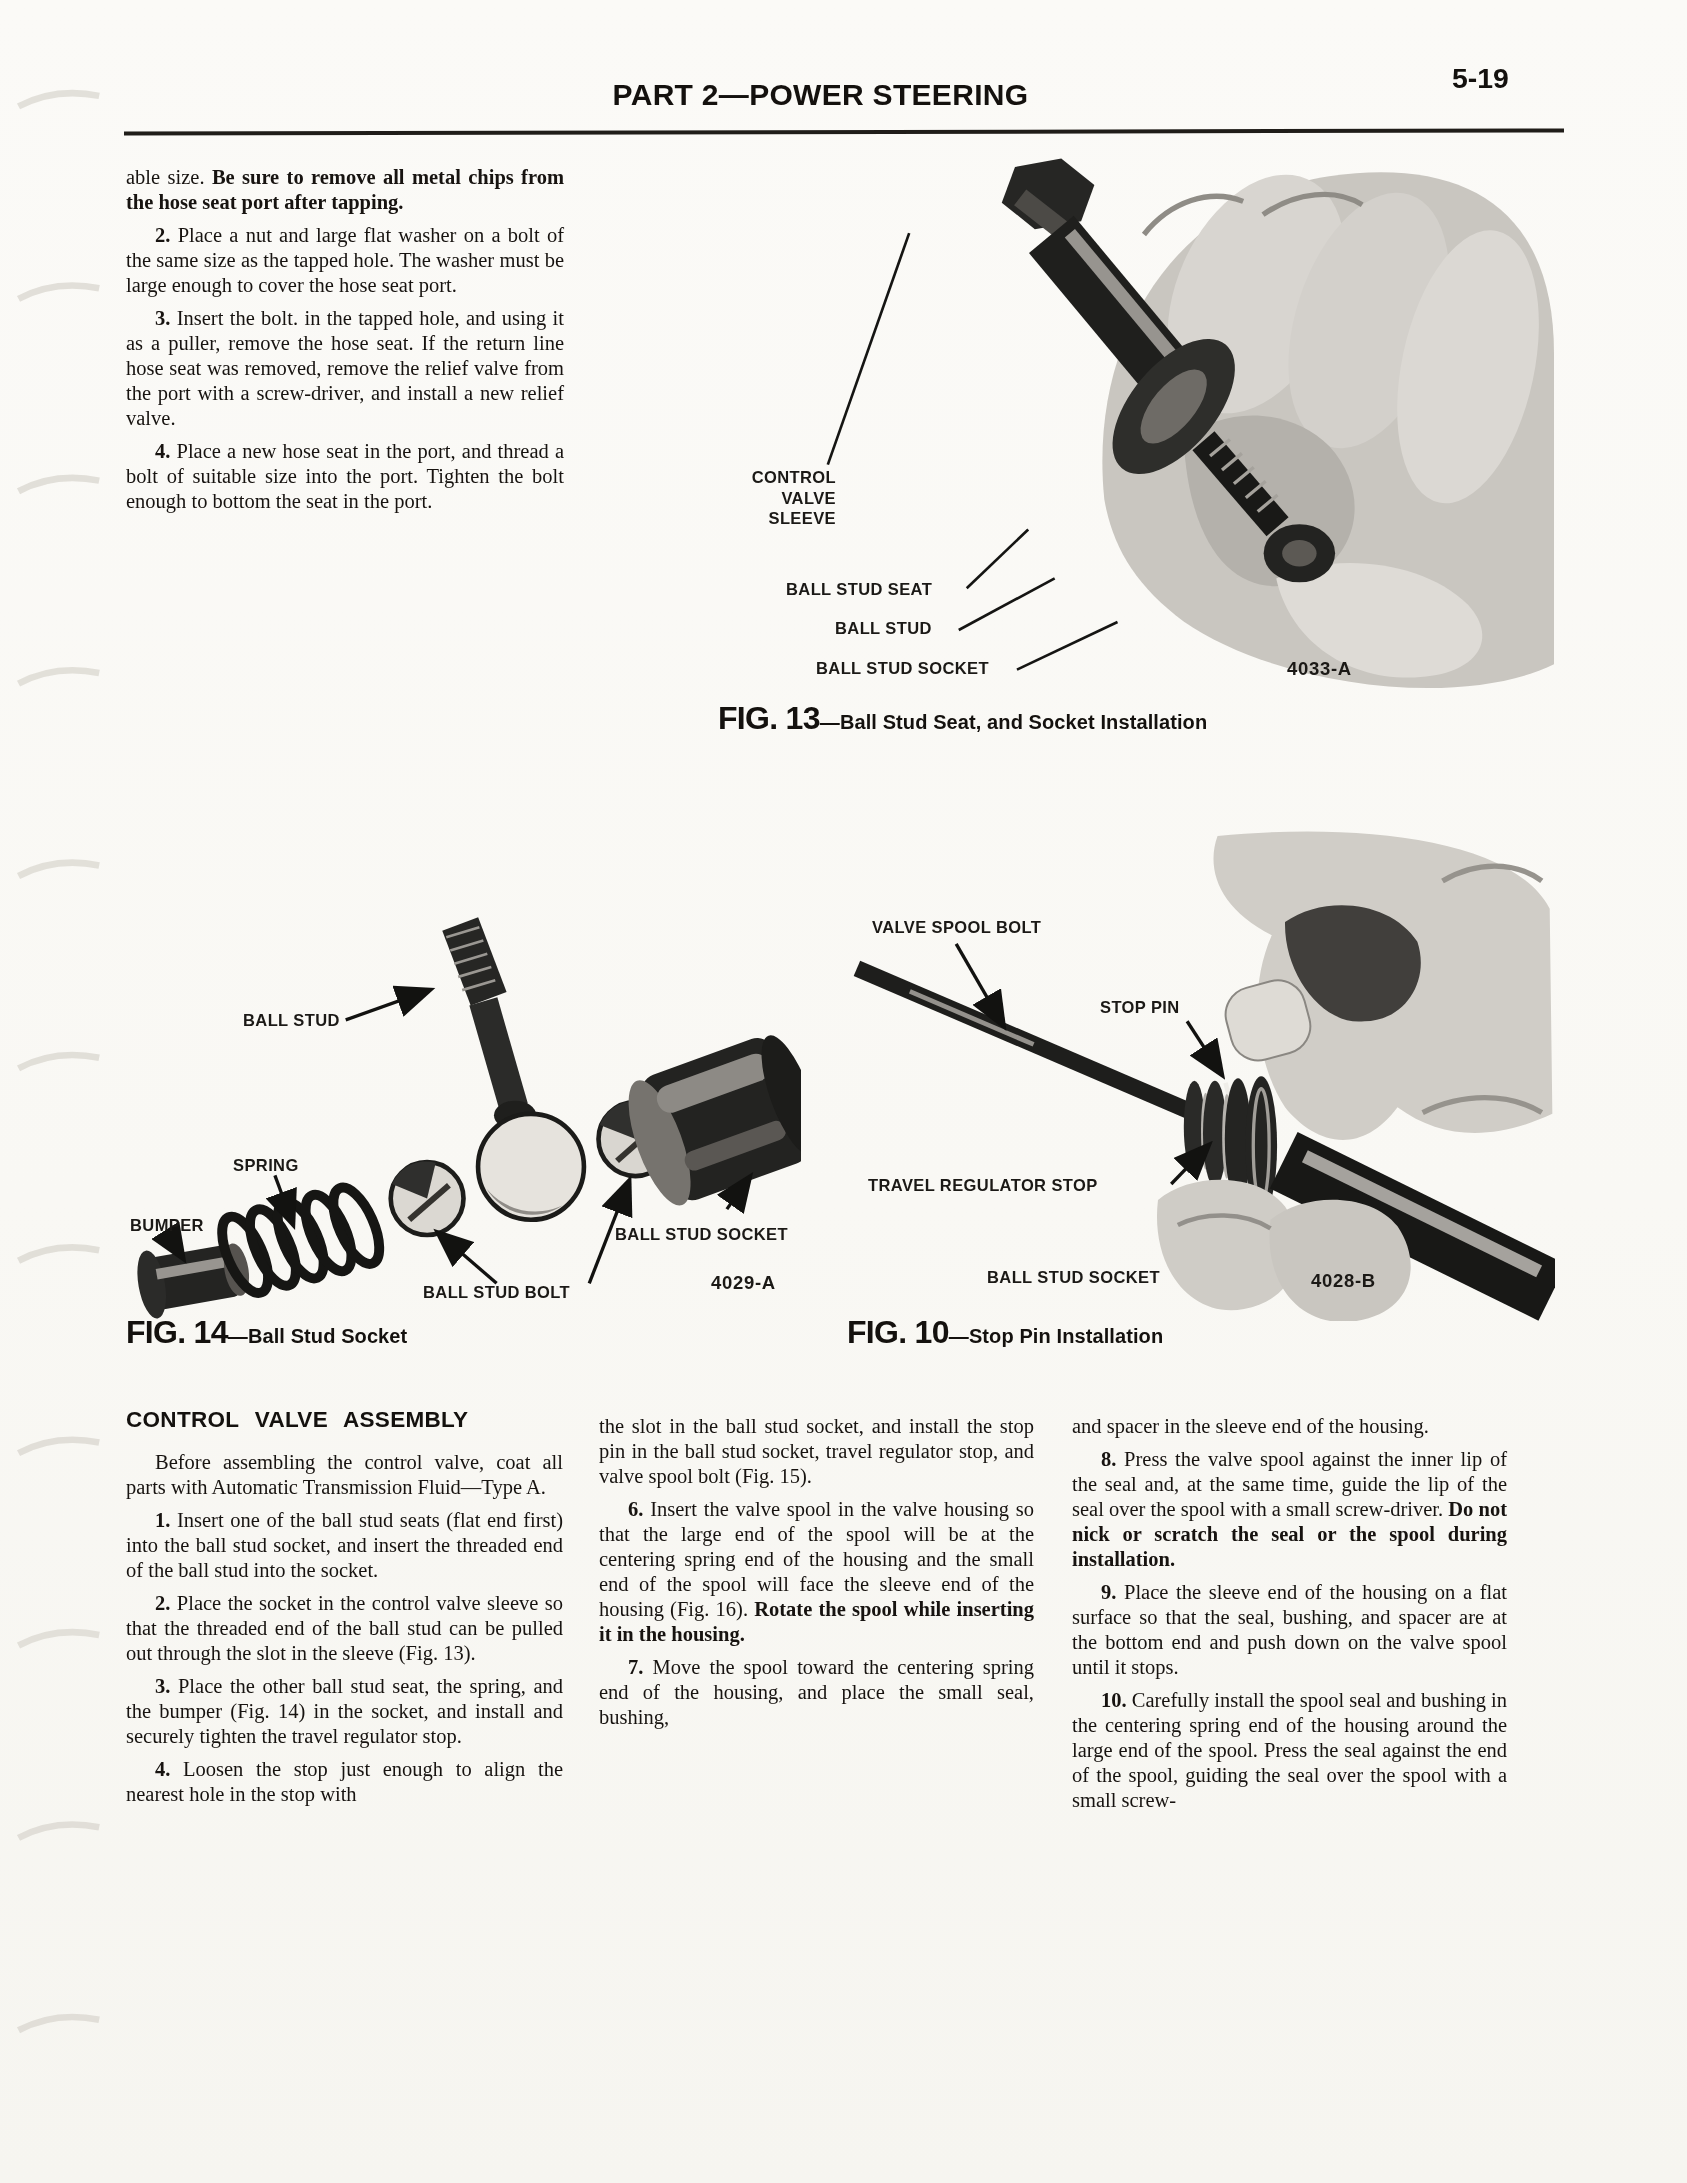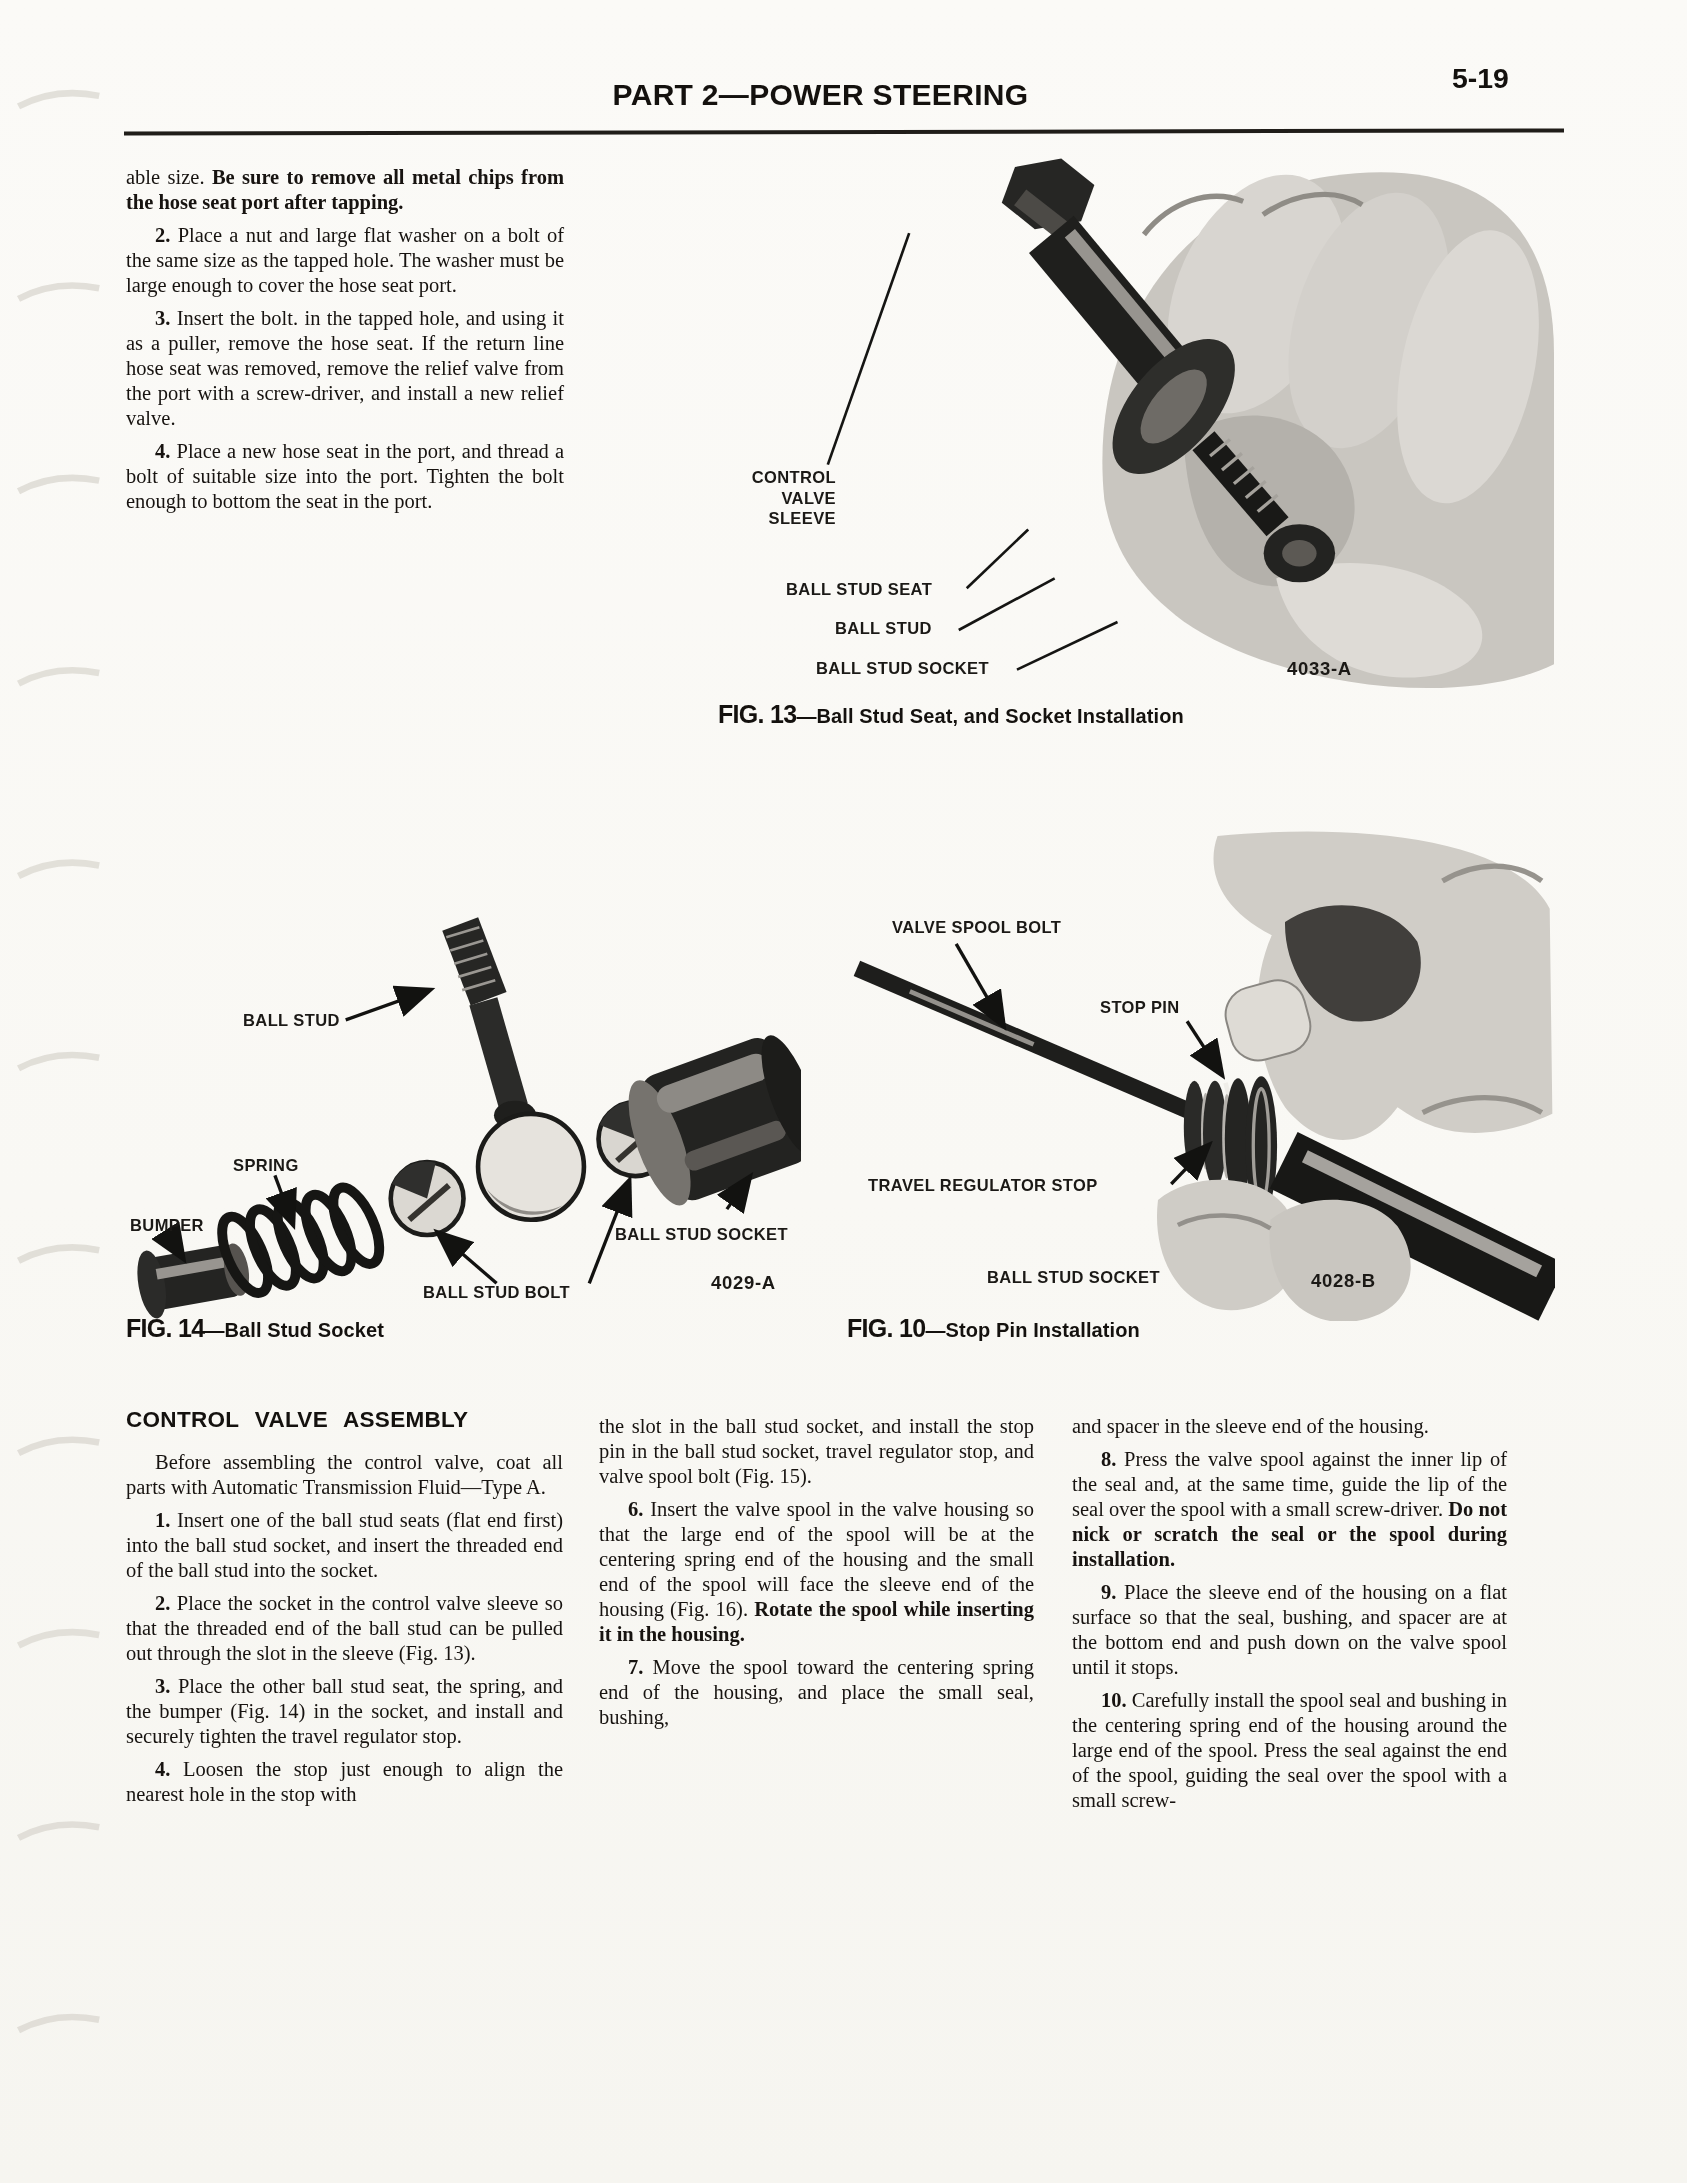--- a/index.html
+++ b/index.html
@@ -25,21 +25,21 @@
   .sechead{font-family:"Liberation Sans","DejaVu Sans",sans-serif;
            font-weight:800;font-size:22.5px;letter-spacing:0.3px;word-spacing:9.3px;
            color:#14110e;margin:0 0 17px 0;}
 
   .flabel{position:absolute;font-family:"Liberation Sans","DejaVu Sans",sans-serif;
           font-weight:700;font-size:16.5px;letter-spacing:0.4px;color:#1b1916;white-space:nowrap;}
   .flabel.wrap{white-space:normal;text-align:right;width:118px;line-height:20.5px;}
   .pcode{position:absolute;font-family:"Liberation Sans","DejaVu Sans",sans-serif;
          font-weight:800;font-size:18.5px;letter-spacing:0.7px;color:#1b1916;}
   .figcap{position:absolute;font-family:"Liberation Sans","DejaVu Sans",sans-serif;color:#14110e;}
-  .figcap .figno{font-size:25px;font-weight:800;letter-spacing:-0.7px;}
+  .figcap .figno{font-size:32px;font-weight:800;letter-spacing:-0.7px;}
   .figcap .captxt{font-size:20px;font-weight:700;letter-spacing:0.1px;margin-top:22px;}
   svg{position:absolute;}
 </style>
 </head>
 <body>
 
 <div class="page">
 
   <svg style="left:0;top:0" width="119" height="2183" viewBox="0 0 180 3300">
     <g fill="none" stroke="#dcd9d2" stroke-width="10" opacity="0.8">
@@ -218,21 +218,21 @@
     <path d="M470,562 C520,520 622,520 662,572 C702,632 682,712 600,727 C518,742 458,662 470,562 Z" fill="#cfccc6"></path>
     <path d="M640,592 C690,550 792,550 832,602 C872,662 852,732 770,745 C688,758 628,692 640,592 Z" fill="#c9c6c0"></path>
     <path d="M500,600 C540,580 600,580 640,605" fill="none" stroke="#93908b" stroke-width="7"></path>
 
     <g stroke="#121210" stroke-width="5" fill="none">
       <line x1="165" y1="175" x2="236" y2="298" marker-end="url(#ah15)"></line>
       <line x1="514" y1="292" x2="566" y2="372" marker-end="url(#ah15)"></line>
       <line x1="490" y1="538" x2="546" y2="480" marker-end="url(#ah15)"></line>
     </g>
   </svg>
-  <div class="flabel" style="left:872px;top:918px;margin-left:20px;">VALVE SPOOL BOLT</div>
+  <div class="flabel" style="left:872px;top:918px;">VALVE SPOOL BOLT</div>
   <div class="flabel" style="left:1100px;top:998px;">STOP PIN</div>
   <div class="flabel" style="left:868px;top:1176px;">TRAVEL REGULATOR STOP</div>
   <div class="flabel" style="left:987px;top:1268px;">BALL STUD SOCKET</div>
   <div class="pcode" style="left:1311px;top:1270px;">4028-B</div>
   <div class="figcap" style="left:847px;top:1314px;">
     <span class="figno">FIG. 10</span><span class="captxt">—Stop Pin Installation</span>
   </div>
 
   <div class="textcol" style="left:126px;top:1407px;width:437px;">
     <h2 class="sechead">CONTROL VALVE ASSEMBLY</h2>

